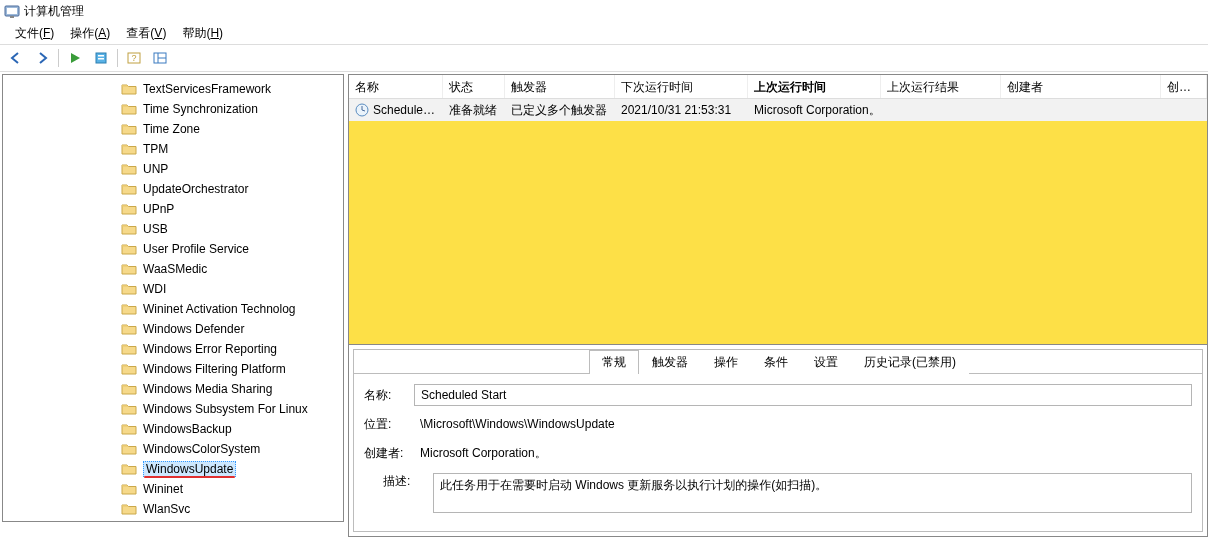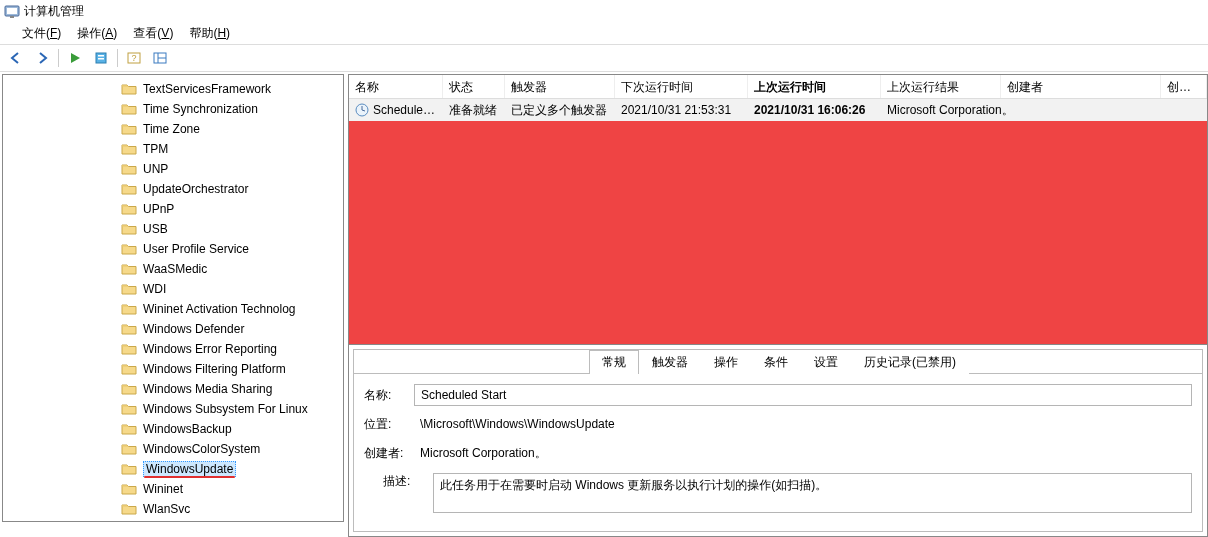--- a/index.html
+++ b/index.html
@@ -17,21 +17,21 @@
     display: flex;
     align-items: center;
     padding: 0 4px;
     background: #fff;
   }
   .titlebar .app-icon { width: 16px; height: 16px; margin-right: 4px; }
   .menubar {
     height: 22px;
     display: flex;
     align-items: center;
-    padding: 0 16px;
+    padding: 0 9px;
     gap: 4px;
     background: #fff;
   }
   .menubar .menu-item { padding: 2px 6px; cursor: default; }
   .menubar .menu-item .hotkey { text-decoration: underline; }
   .toolbar {
     height: 28px;
     display: flex;
     align-items: center;
     padding: 0 4px;
@@ -81,21 +81,21 @@
   .right-pane {
     flex: 1;
     display: flex;
     flex-direction: column;
     margin: 2px 0 0 2px;
     min-width: 0;
   }
   .list-panel {
     height: 272px;
     border: 1px solid #888;
-    background: #ef4444;
+    background: #fde047;
     overflow: hidden;
     display: flex;
     flex-direction: column;
   }
   .list-header {
     display: flex;
     height: 24px;
     border-bottom: 1px solid #ddd;
     background: #fff;
   }
@@ -426,21 +426,20 @@
           <div class="cell col-name name-underline">
             <svg class="task-icon" viewBox="0 0 14 14">
                 <circle cx="7" cy="7" r="6" fill="#eaf3fb" stroke="#5a8cc0"></circle>
                 <line x1="7" y1="7" x2="7" y2="3" stroke="#4a6a9a"></line>
                 <line x1="7" y1="7" x2="10" y2="8" stroke="#4a6a9a"></line>
               </svg><span>Scheduled ...</span>
           </div>
           <div class="cell col-status">准备就绪</div>
           <div class="cell col-trig">已定义多个触发器</div>
           <div class="cell col-next">2021/10/31 21:53:31</div>
-          <div class="cell col-last">2021/10/31 16:06:26</div>
           <div class="cell col-creator">Microsoft Corporation。</div>
           <div class="cell col-created"></div>
         </div>
       </div>
 
       <div class="details-panel">
         <div class="dtabs-wrap">
           <div class="dtabs">
             <div class="dtab active">常规</div>
             <div class="dtab">触发器</div>

